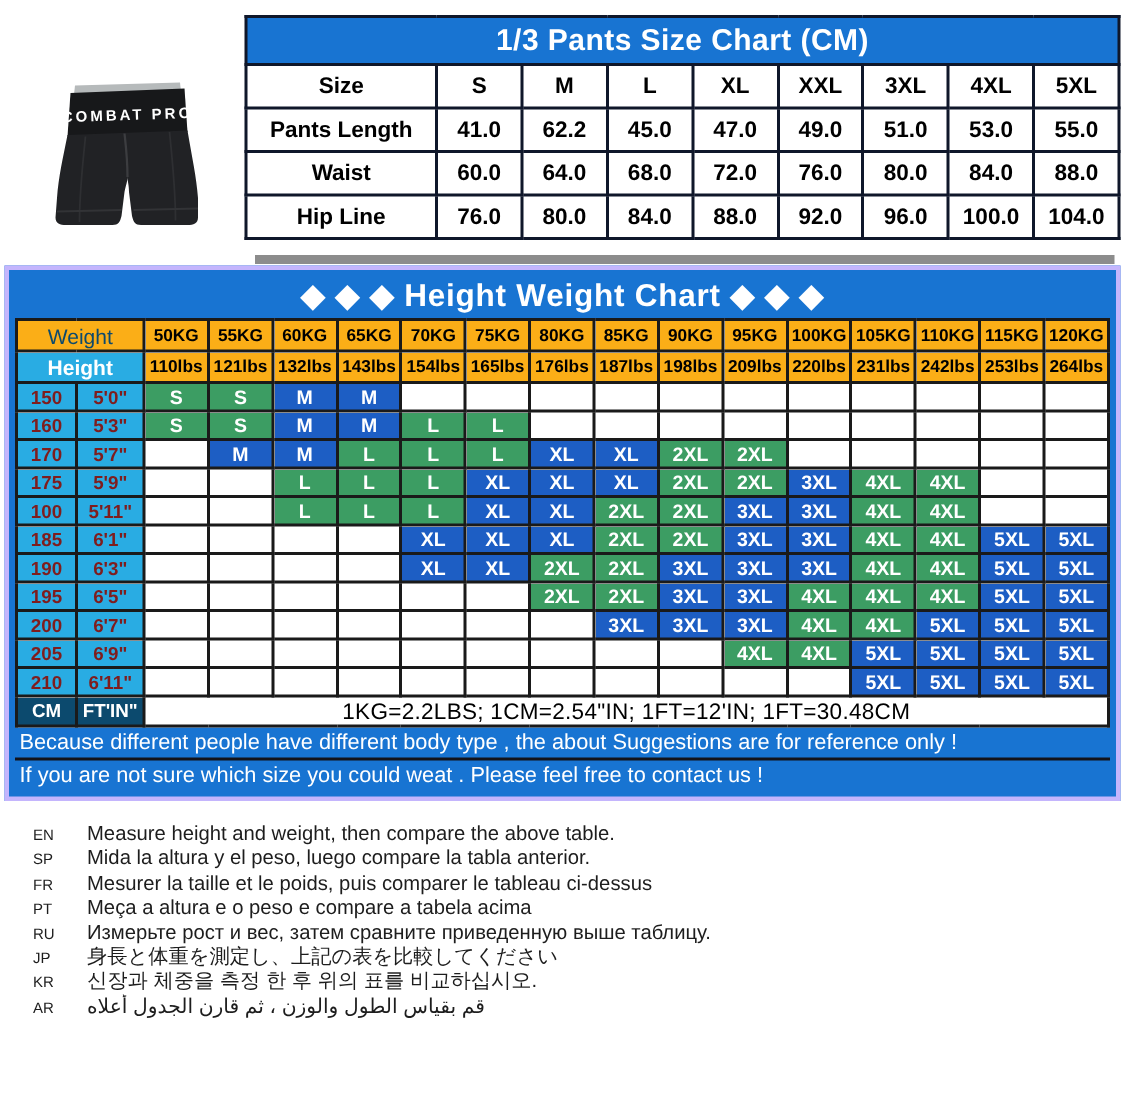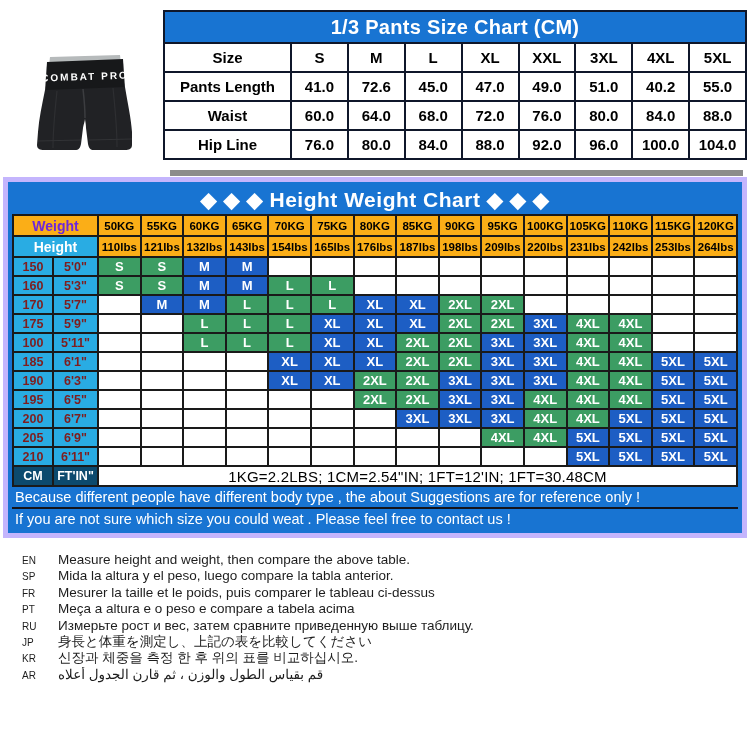--- a/index.html
+++ b/index.html
@@ -11,26 +11,26 @@
   
   .top{position:relative;height:168px}
   .product{position:absolute;left:5px;top:2px;width:155px;height:158px;background:#fff}
   table.pants{position:absolute;left:163px;top:10px;width:584px;border-collapse:collapse;table-layout:fixed}
   .pants td,.pants th{border:2px solid #0f172a;text-align:center;vertical-align:middle;background:#fff;color:#000;font-weight:bold;padding:0}
   .pants th.title{background:#1874D2;color:#fff;font-size:20px;height:30px;letter-spacing:.3px}
   .pants td{font-size:15px;height:27px}
   
   .graybar{margin:2px 0 0 170px;width:573px;height:6px;background:#8C8C8C}
   
-  .hw-wrap{margin:1px 3px 14px;background:#1874D2;border:5px solid #c4b5fd;padding:3px 4px 4px}
+  .hw-wrap{margin:1px 3px 14px;background:#1874D2;border:3px solid #c4b5fd;padding:3px 4px 4px}
   .hw-title{height:29px;line-height:29px;text-align:center;color:#fff;font-size:21px;font-weight:bold;letter-spacing:.5px;white-space:nowrap}
   table.hw{width:100%;border-collapse:collapse;table-layout:fixed;background:#fff}
   .hw td{border:2px solid #1a1a1a;text-align:center;vertical-align:middle;padding:0;overflow:hidden;white-space:nowrap}
   .hw td.kg{background:#FBAE17;color:#000;font-weight:bold;font-size:11.5px;height:19px}
-  .hw td.wlabel{background:#FBAE17;color:#6d28d9;font-weight:bold;font-size:14px}
+  .hw td.wlabel{background:#FBAE17;color:#0c4a6e;font-weight:normal;font-size:14px}
   .hw td.hlabel{background:#29ACE3;color:#fff;font-weight:bold;font-size:14px}
   .hw td.cmv{background:#29ACE3;color:#7f1d1d;font-weight:bold;font-size:12.5px;height:17px}
   .hw td.blank{background:#fff}
   .hw td.cell-green{background:#3C9D63;color:#fff;font-weight:bold;font-size:13px}
   .hw td.cell-blue{background:#1D5EC4;color:#fff;font-weight:bold;font-size:13px}
   .hw td.dark{background:#0c4a6e;color:#fff;font-weight:bold;font-size:12.5px;height:18px}
   .hw td.conv{background:#fff;color:#000;font-size:15px;letter-spacing:.2px}
   .banner{height:20px;line-height:20px;color:#fff;font-size:14.5px;padding-left:3px;white-space:nowrap;overflow:hidden}
   .banner + .banner{border-top:2px solid #13131a}
   
@@ -81,26 +81,26 @@
           <td>L</td>
           <td>XL</td>
           <td>XXL</td>
           <td>3XL</td>
           <td>4XL</td>
           <td>5XL</td>
         </tr>
         <tr>
           <td>Pants Length</td>
           <td>41.0</td>
-          <td>72.6</td>
+          <td>62.2</td>
           <td>45.0</td>
           <td>47.0</td>
           <td>49.0</td>
           <td>51.0</td>
-          <td>40.2</td>
+          <td>53.0</td>
           <td>55.0</td>
         </tr>
         <tr>
           <td>Waist</td>
           <td>60.0</td>
           <td>64.0</td>
           <td>68.0</td>
           <td>72.0</td>
           <td>76.0</td>
           <td>80.0</td>

